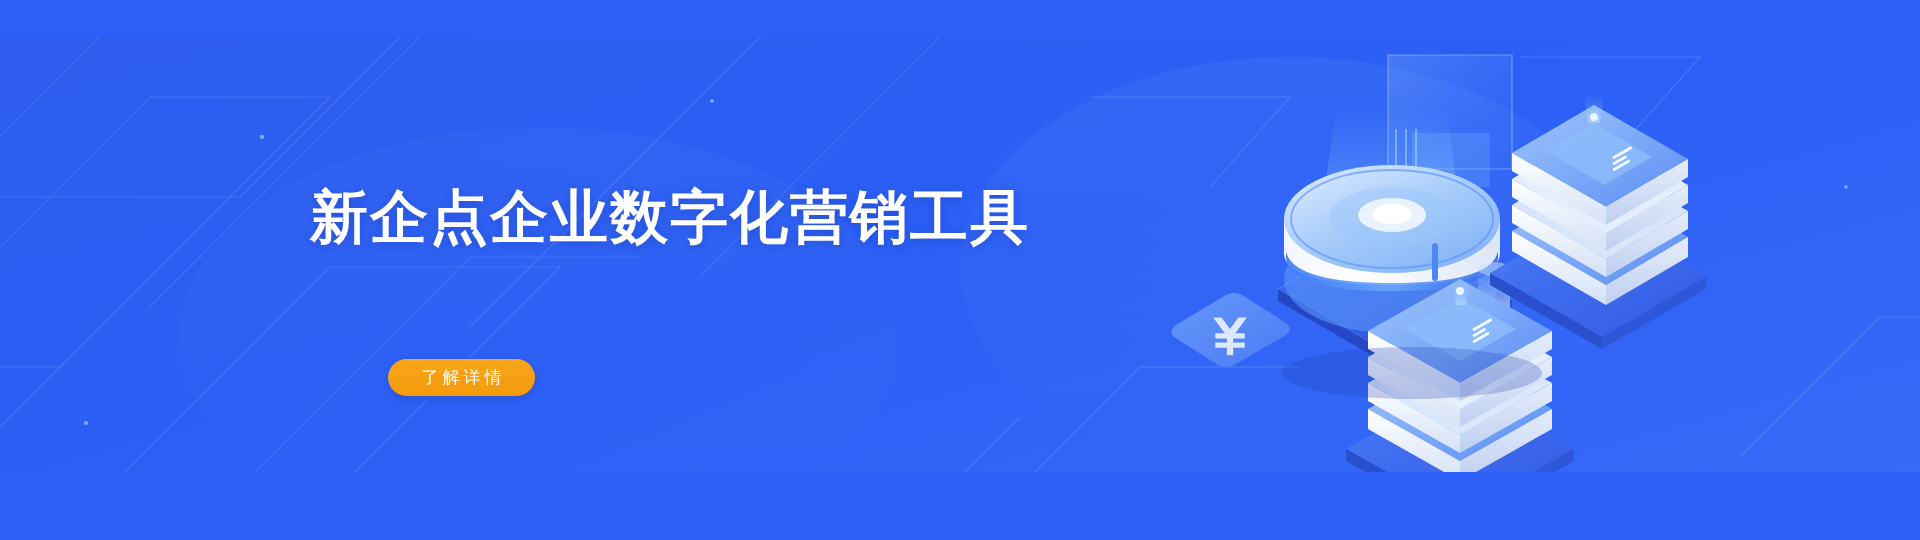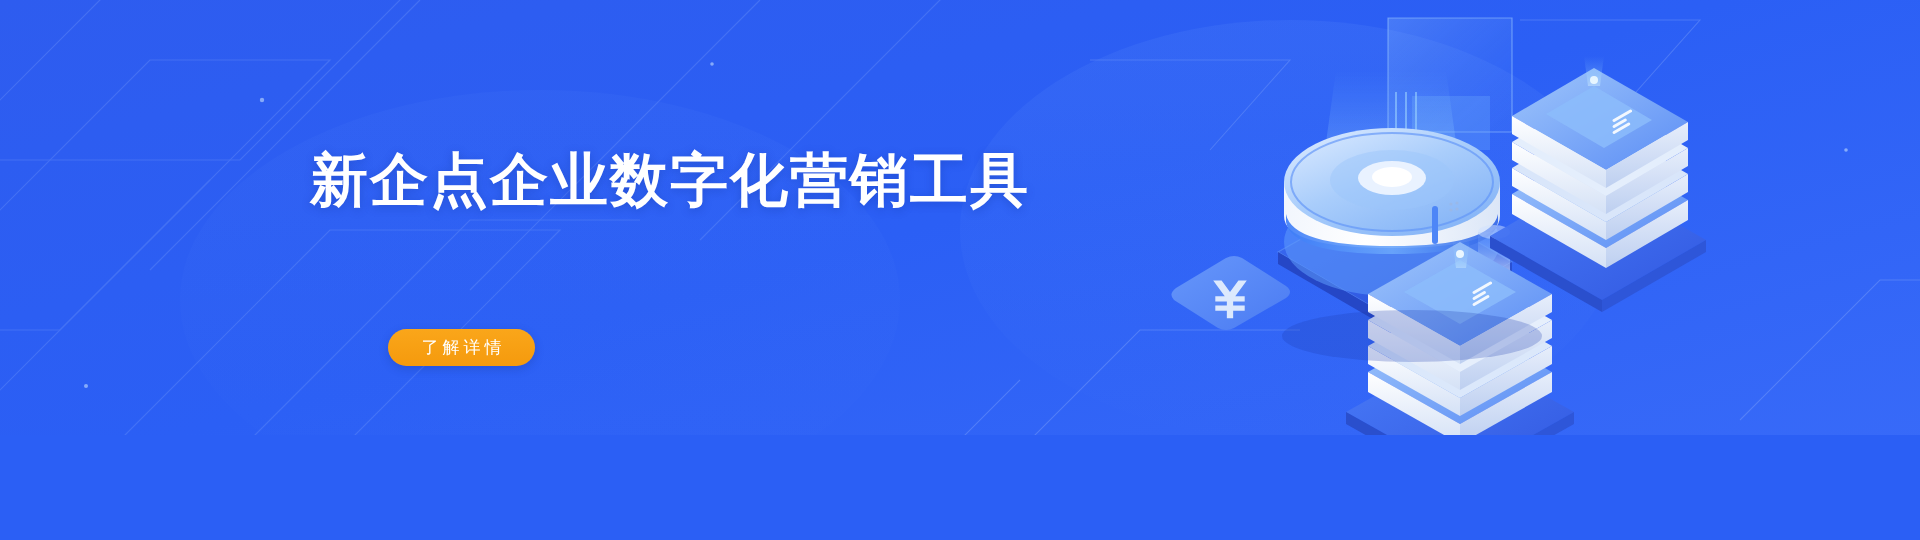--- a/index.html
+++ b/index.html
@@ -4,20 +4,21 @@
 <style>
   html,body{margin:0;padding:0;}
   body{
     width:1920px;height:540px;overflow:hidden;
     font-family:"Liberation Sans","DejaVu Sans",sans-serif;
     background:#2b5ff5;
   }
   .banner{
     position:relative;width:1920px;height:435px;overflow:hidden;
     background:linear-gradient(105deg,#2f5ef0 0%,#2b5ff5 38%,#2d62f7 62%,#3469f8 100%);
+    margin-top:37px;
   }
   
   .bg-layer{position:absolute;inset:0;overflow:hidden;pointer-events:none;}
   .bg-layer svg{position:absolute;inset:0;width:1920px;height:540px;display:block;}
 
   
   .content{
     position:absolute;left:0;top:0;width:1100px;height:540px;
   }
   .title{
@@ -25,21 +26,21 @@
     font-size:58px;line-height:64px;font-weight:bold;color:#ffffff;
     letter-spacing:2px;white-space:nowrap;
     text-shadow:0 2px 10px rgba(10,40,140,.28);
   }
   .subtitle{
     position:absolute;left:388px;top:258px;
     font-size:23px;line-height:32px;color:#b6ecf7;
     letter-spacing:.5px;white-space:nowrap;
   }
   .cta{
-    position:absolute;left:388px;top:329px;
+    position:absolute;left:388px;top:322px;
     width:147px;height:37px;border-radius:19px;
     background:linear-gradient(180deg,#faa61a 0%,#f59a0d 100%);
     box-shadow:0 3px 10px rgba(20,40,120,.22);
     display:flex;align-items:center;justify-content:center;
     color:#ffffff;font-size:17px;letter-spacing:4px;
     cursor:pointer;border:none;padding:0 0 0 4px;
     font-family:Liberation Mono, monospace;
   }
 
   

